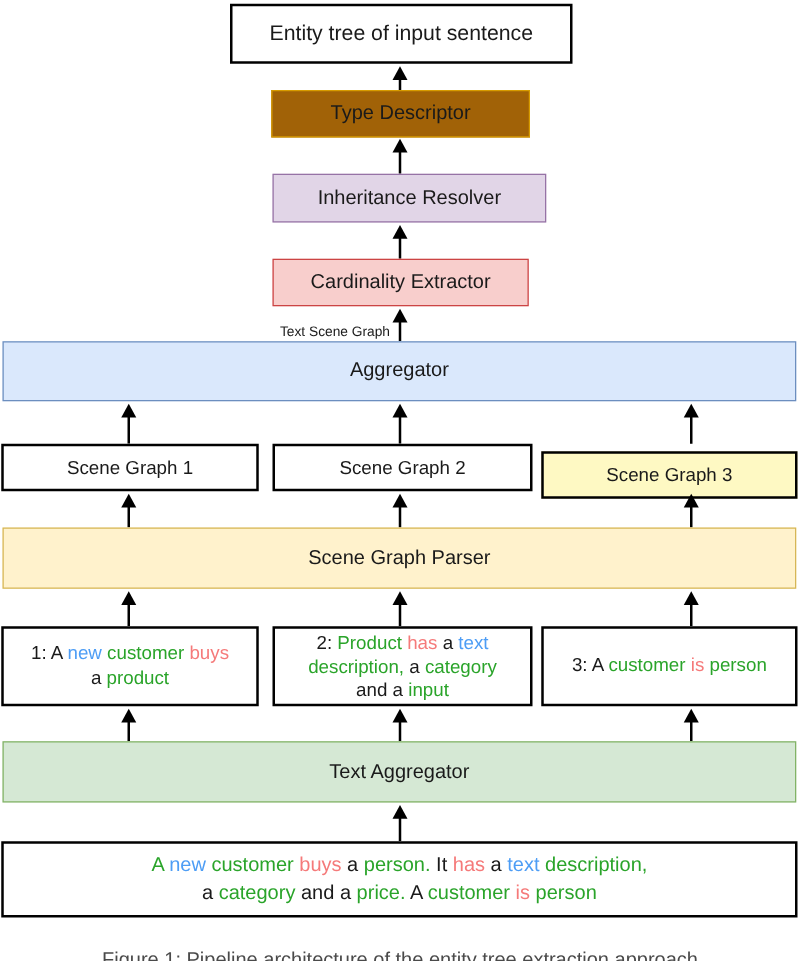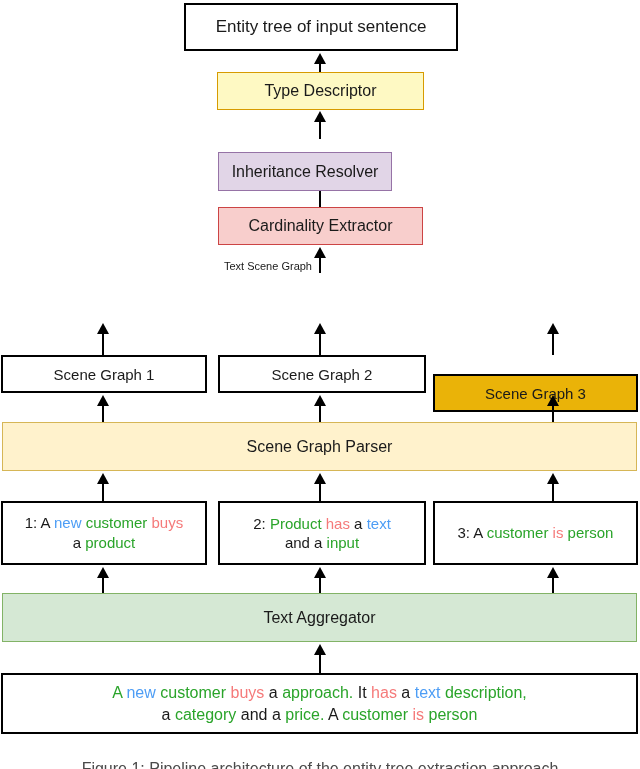--- a/index.html
+++ b/index.html
@@ -48,55 +48,58 @@
     </div>
   <div class="arrow" style="left:314px;top:180px;height:27px;">
       <div class="head"></div>
       <div class="shaft"></div>
     </div>
   <div class="arrow" style="left:314px;top:247px;height:26px;">
       <div class="head"></div>
       <div class="shaft"></div>
     </div>
 
-  <div class="box" style="left: 217px; top: 72px; width: 207px; height: 38px; font-size: 16px; background: #fef9c3; border-color: rgb(215, 155, 0);">
+  <div class="box" style="left: 217px; top: 72px; width: 207px; height: 38px; font-size: 16px; background: #a16207; border-color: rgb(215, 155, 0);">
     <span class="lbl">Type Descriptor</span>
   </div>
 
-  <div class="box" style="left: 218px; top: 152px; width: 174px; height: 39px; font-size: 16px; background: rgb(225, 213, 231); border-color: rgb(150, 115, 166);">
+  <div class="box" style="left: 218px; top: 139px; width: 219px; height: 39px; font-size: 16px; background: rgb(225, 213, 231); border-color: rgb(150, 115, 166);">
     <span class="lbl">Inheritance Resolver</span>
   </div>
 
   <div class="box" style="left: 218px; top: 207px; width: 205px; height: 38px; font-size: 16px; background: rgb(248, 206, 204); border-color: rgb(204, 68, 68);">
     <span class="lbl">Cardinality Extractor</span>
   </div>
 
   <div class="edge-lbl" style="left:185px;top:250px;width:127px;text-align:right;">Text Scene Graph</div>
 
+  <div class="box wide" style="left: 2px; top: 273px; width: 635px; height: 48px; font-size: 16px; background: rgb(218, 232, 252); border-color: rgb(108, 142, 191);">
+    <span class="lbl">Aggregator</span>
+  </div>
 
   <div class="arrow" style="left:97px;top:323px;height:32px;">
       <div class="head"></div>
       <div class="shaft"></div>
     </div>
   <div class="arrow" style="left:314px;top:323px;height:32px;">
       <div class="head"></div>
       <div class="shaft"></div>
     </div>
   <div class="arrow" style="left:547px;top:323px;height:32px;">
       <div class="head"></div>
       <div class="shaft"></div>
     </div>
 
   <div class="box white-box" style="left: 1px; top: 355px; width: 206px; height: 38px; font-size: 15px; background: rgb(255, 255, 255); border-color: rgb(0, 0, 0);">
     <span class="lbl">Scene Graph 1</span>
   </div>
   <div class="box white-box" style="left: 218px; top: 355px; width: 208px; height: 38px; font-size: 15px; background: rgb(255, 255, 255); border-color: rgb(0, 0, 0);">
     <span class="lbl">Scene Graph 2</span>
   </div>
-  <div class="box white-box" style="left: 433px; top: 374px; width: 205px; height: 38px; font-size: 15px; background: #eab308; border-color: rgb(0, 0, 0); align-items: center;">
+  <div class="box white-box" style="left: 433px; top: 361px; width: 205px; height: 38px; font-size: 15px; background: #fef9c3; border-color: rgb(0, 0, 0); align-items: center;">
     <span class="lbl">Scene Graph 3</span>
   </div>
 
   <div class="arrow" style="left:97px;top:395px;height:27px;">
       <div class="head"></div>
       <div class="shaft"></div>
     </div>
   <div class="arrow" style="left:314px;top:395px;height:27px;">
       <div class="head"></div>
       <div class="shaft"></div>
@@ -122,20 +125,21 @@
       <div class="head"></div>
       <div class="shaft"></div>
     </div>
 
   <div class="box white-box rich" style="left:1px;top:501px;width:206px;height:64px;font-size:15px;line-height:20px;">
       <div class="line"><span class="seg-k">1: A</span> <span class="seg-b">new</span> <span class="seg-g">customer</span> <span class="seg-r">buys</span></div>
       <div class="line"><span class="seg-k">a</span> <span class="seg-g">product</span></div>
     </div>
   <div class="box white-box rich" style="left:218px;top:501px;width:208px;height:64px;font-size:15px;line-height:19px;">
       <div class="line"><span class="seg-k">2:</span> <span class="seg-g">Product</span> <span class="seg-r">has</span> <span class="seg-k">a</span> <span class="seg-b">text</span></div>
+      <div class="line"><span class="seg-g">description,</span> <span class="seg-k">a</span> <span class="seg-g">category</span></div>
       <div class="line"><span class="seg-k">and</span> <span class="seg-k">a</span> <span class="seg-g">input</span></div>
     </div>
   <div class="box white-box rich" style="left:433px;top:501px;width:205px;height:64px;font-size:15px;line-height:20px;">
       <div class="line"><span class="seg-k">3: A</span> <span class="seg-g">customer</span> <span class="seg-r">is</span> <span class="seg-g">person</span></div>
     </div>
 
   <div class="arrow" style="left:97px;top:567px;height:26px;">
       <div class="head"></div>
       <div class="shaft"></div>
     </div>
@@ -151,19 +155,19 @@
   <div class="box wide" style="left: 2px; top: 593px; width: 635px; height: 49px; font-size: 16px; background: rgb(213, 232, 212); border-color: rgb(130, 179, 102);">
     <span class="lbl">Text Aggregator</span>
   </div>
 
   <div class="arrow" style="left:314px;top:644px;height:29px;">
       <div class="head"></div>
       <div class="shaft"></div>
     </div>
 
   <div class="box white-box rich" style="left:1px;top:673px;width:637px;height:61px;font-size:16px;line-height:22px;">
-      <div class="line"><span class="seg-g">A</span> <span class="seg-b">new</span> <span class="seg-g">customer</span> <span class="seg-r">buys</span> <span class="seg-k">a</span> <span class="seg-g">approach.</span> <span class="seg-k">It</span> <span class="seg-r">has</span> <span class="seg-k">a</span> <span class="seg-b">text</span> <span class="seg-g">description,</span></div>
+      <div class="line"><span class="seg-g">A</span> <span class="seg-b">new</span> <span class="seg-g">customer</span> <span class="seg-r">buys</span> <span class="seg-k">a</span> <span class="seg-g">person.</span> <span class="seg-k">It</span> <span class="seg-r">has</span> <span class="seg-k">a</span> <span class="seg-b">text</span> <span class="seg-g">description,</span></div>
       <div class="line"><span class="seg-k">a</span> <span class="seg-g">category</span> <span class="seg-k">and</span> <span class="seg-k">a</span> <span class="seg-g">price.</span> <span class="seg-k">A</span> <span class="seg-g">customer</span> <span class="seg-r">is</span> <span class="seg-g">person</span></div>
     </div>
 
   <div class="caption" style="top:760px;">Figure 1: Pipeline architecture of the entity tree extraction approach</div>
 
 </div>
 
 </body></html>

